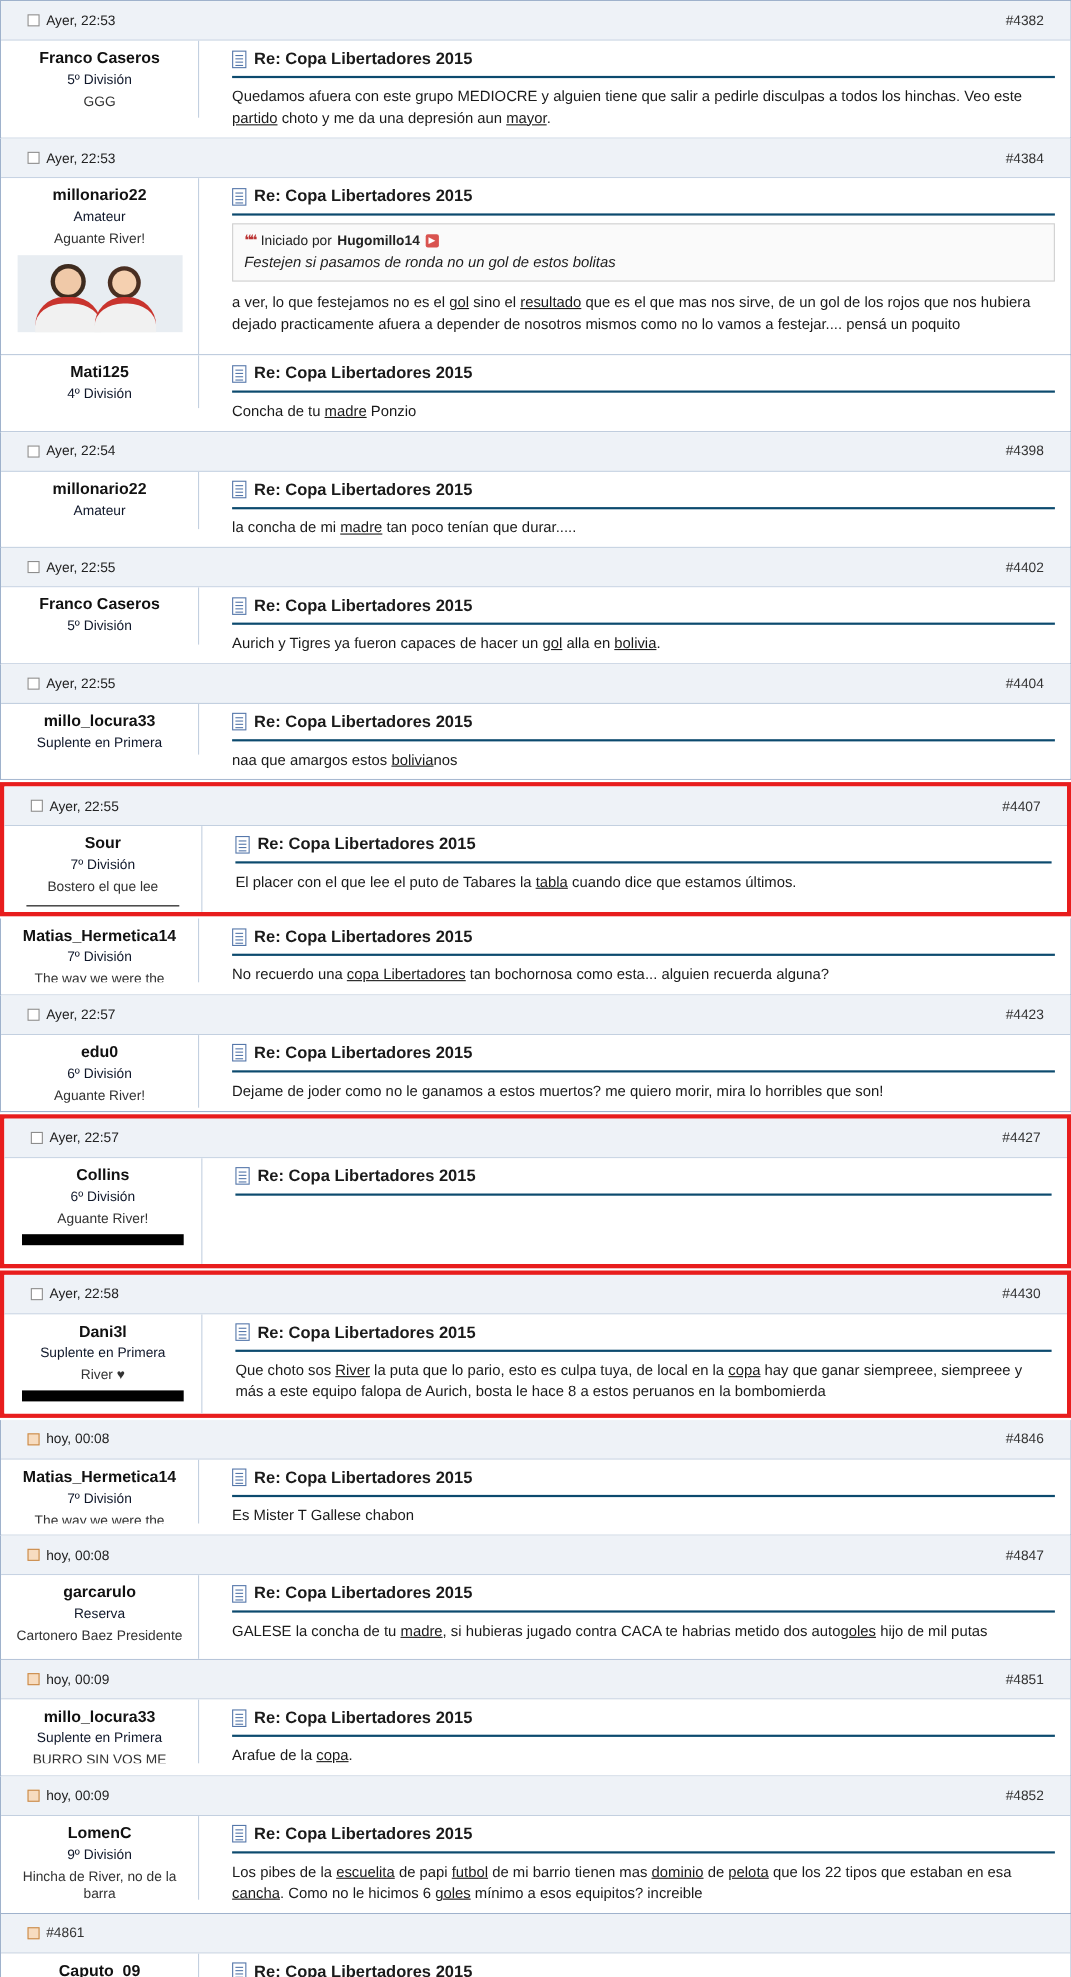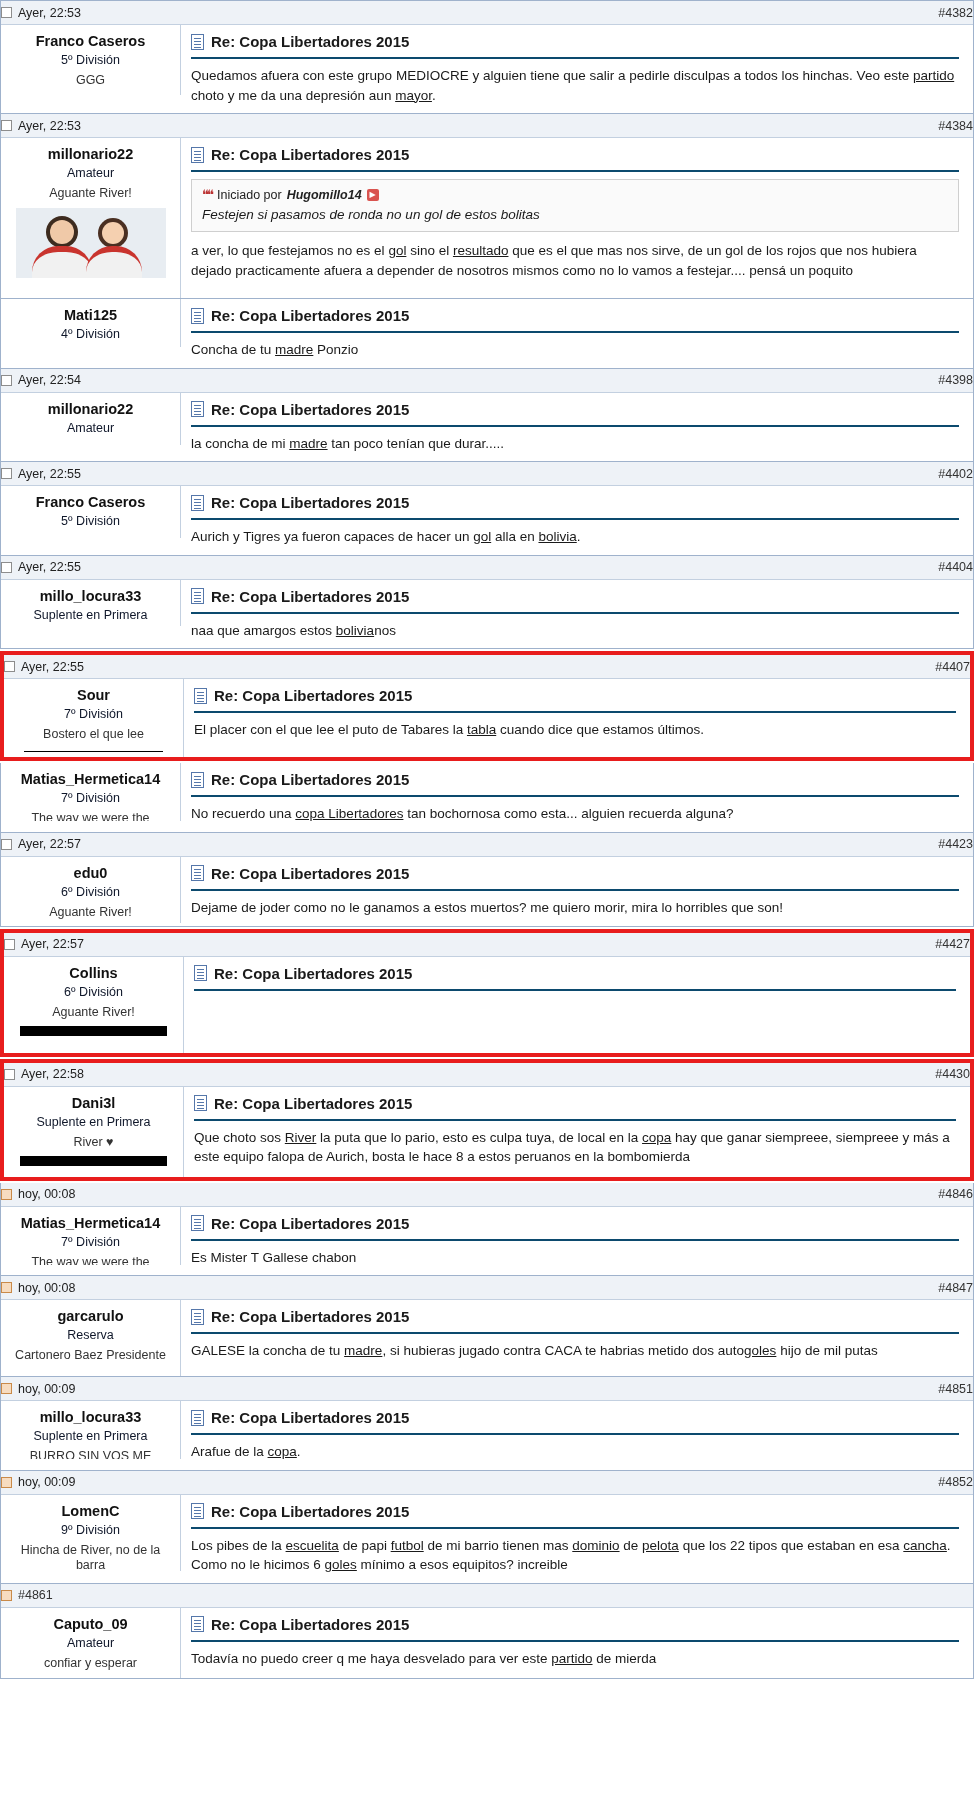--- a/index.html
+++ b/index.html
@@ -25,43 +25,44 @@
   .post.first { border-top: 1px solid #9fb2cc; }
   .post.highlight {
     border: 4px solid #e81d1d;
     margin: 2px 0;
   }
 
   
   .post-head {
     background: #eef2f7;
     border-bottom: 1px solid #c3d0e0;
-    height: 24px;
+    height: 36px;
     display: flex;
     align-items: center;
-    padding: 0 0;
+    padding: 0 24px;
     font-size: 12.5px;
     color: #222;
   }
   .post-head .chk {
     width: 11px; height: 11px;
     border: 1px solid #8d8d8d;
     background: #fff;
     margin-right: 6px;
     flex: 0 0 auto;
   }
   .post-head .chk.orange { border-color: #c98a49; background: #f7dcc0; }
   .post-head .date { flex: 1 1 auto; }
   .post-head .num { color: #333; font-size: 12.5px; }
 
   
   .post-body {
     display: flex;
     align-items: stretch;
     background: #fff;
+    gap: 20px;
   }
   .userbox {
     width: 180px;
     flex: 0 0 180px;
     border-right: 1px solid #c3d0e0;
     padding: 8px 6px 4px 6px;
     text-align: center;
     overflow: hidden;
     position: relative;
   }
@@ -148,21 +149,21 @@
     font-size: 12.5px;
     color: #222;
     display: flex; align-items: center; gap: 5px;
     margin-bottom: 5px;
   }
   .quote-head .qicon {
     color: #b33;
     font-size: 13px;
     letter-spacing: -2px;
   }
-  .quote-head b { font-weight: bold; font-style: italic; }
+  .quote-head b { font-weight: bold; }
   .qbadge {
     display: inline-block;
     width: 12px; height: 12px;
     background: #d9534f;
     color: #fff;
     font-size: 8px;
     line-height: 12px;
     text-align: center;
     border-radius: 2px;
   }

